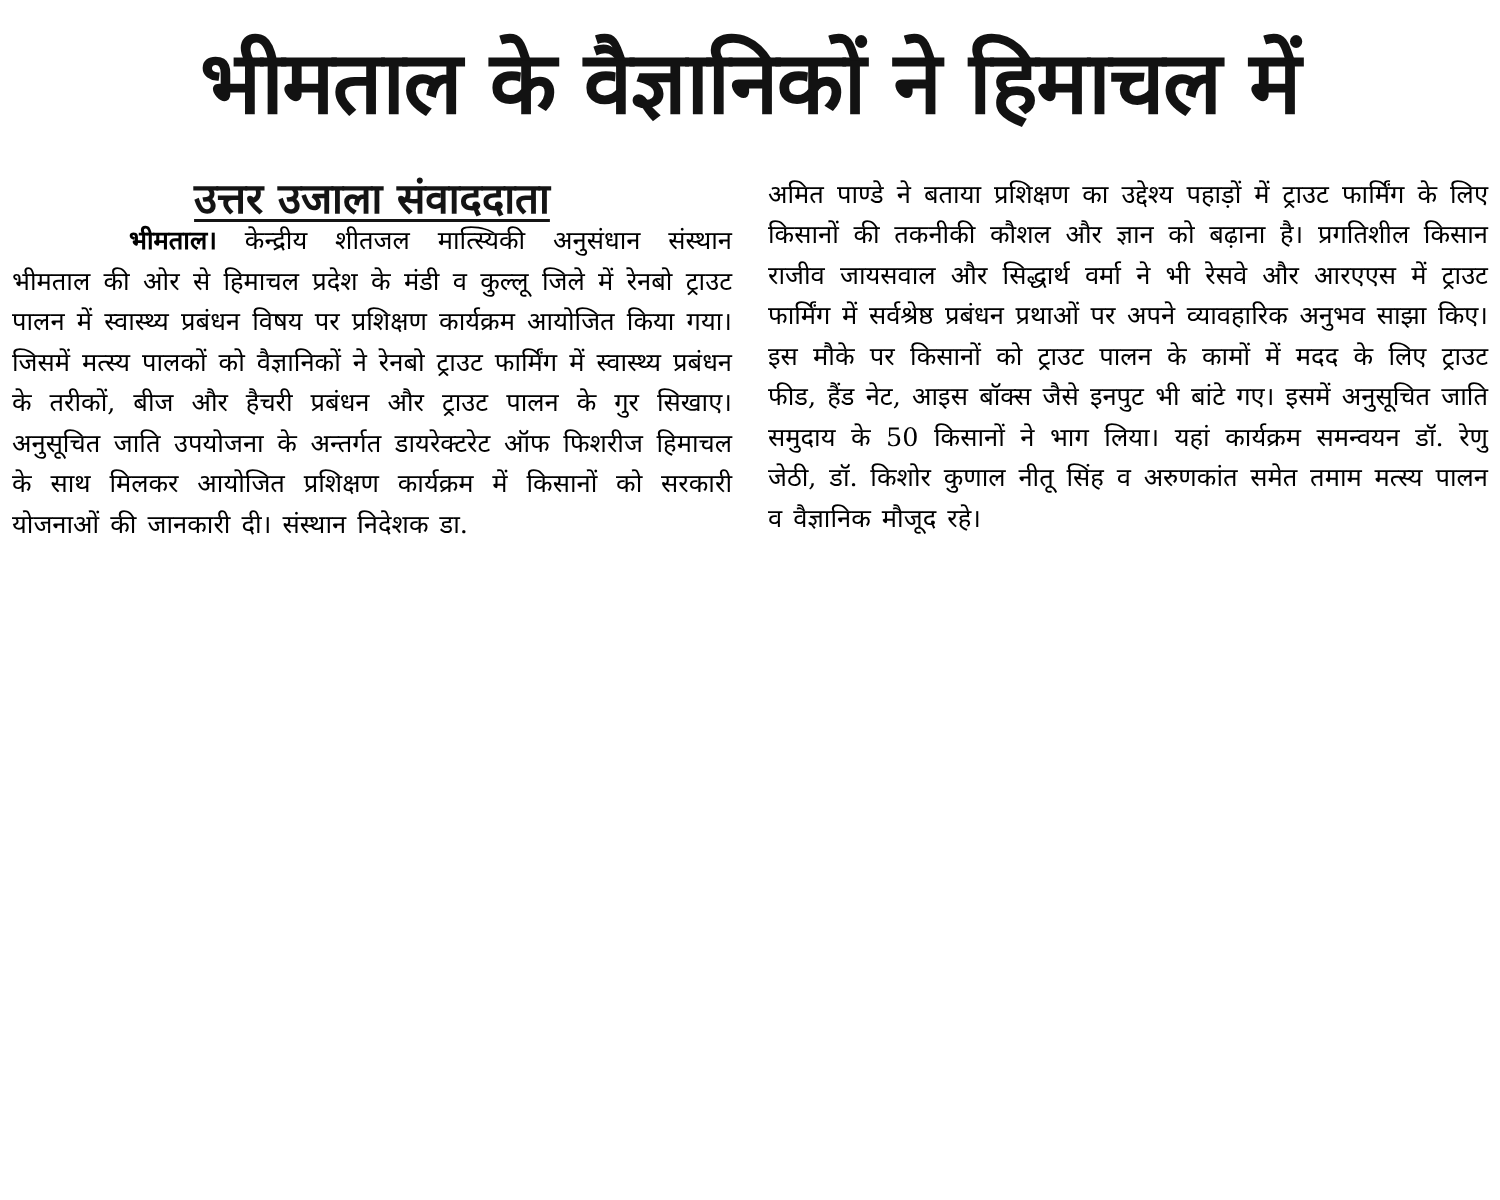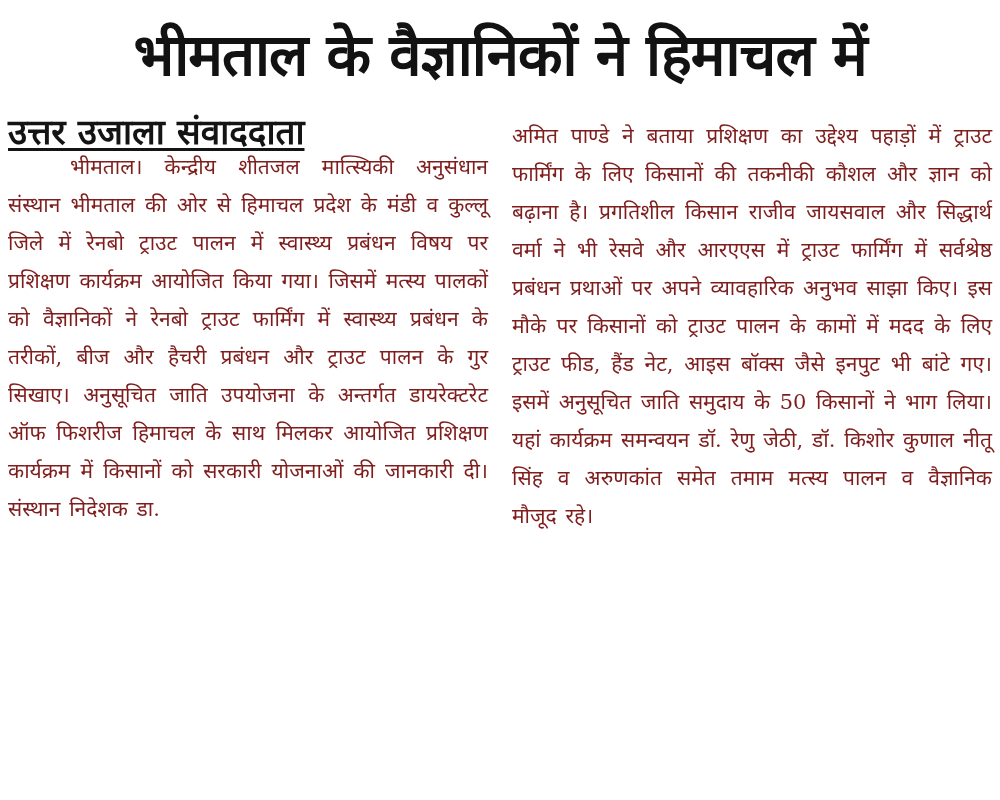--- a/index.html
+++ b/index.html
@@ -39,43 +39,45 @@
     gap: 24px;
     padding: 10px 8px 0 8px;
     margin-top: 4px;
   }
   .col {
     flex: 1 1 0;
     min-width: 0;
   }
 
   .byline {
-    font-size: 35px;
+    font-size: 28px;
     line-height: 31px;
     font-weight: 700;
+    text-align: center;
     text-decoration: underline;
     text-underline-offset: 4px;
     color: #141414;
   }
 
   .para {
     font-family: "DejaVu Serif", serif;
-    font-size: 21px;
-    line-height: 38px;
+    font-size: 17px;
+    line-height: 27px;
     text-align: justify;
     text-justify: inter-word;
     word-spacing: 2px;
-    color: #7f1d1d;
+    color: #000000;
   }
   .para-first {
     text-indent: 62px;
   }
   .dateline {
-    font-weight: 400;
+    font-weight: 700;
     font-family: "DejaVu Sans", sans-serif;
+    margin-left: 16px;
   }
 </style>
 </head>
 <body>
 
 <div class="page">
 
   <header class="headline">
     <div class="headline-line">भीमताल के वैज्ञानिकों ने हिमाचल में</div>
   </header>

